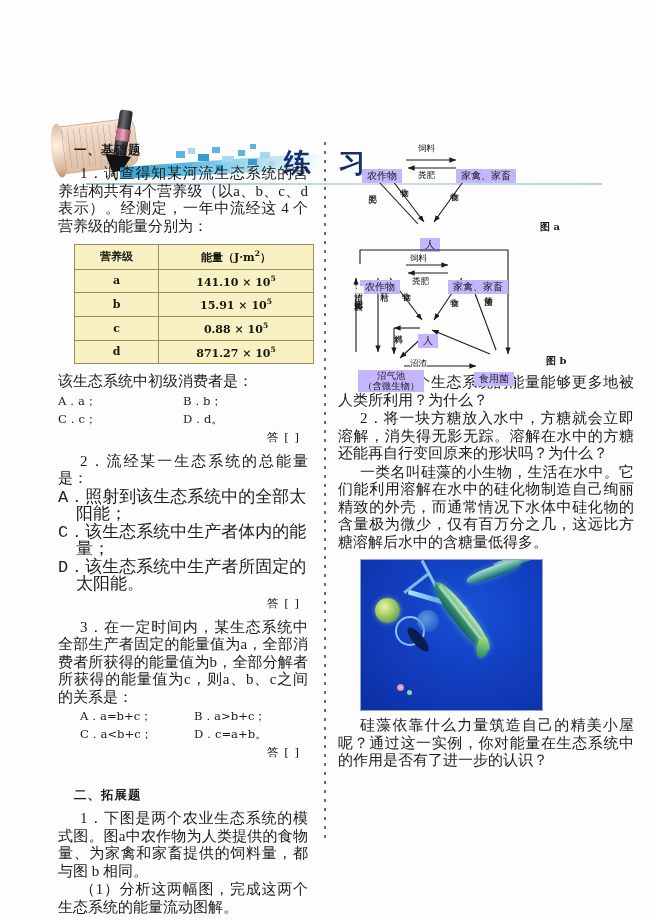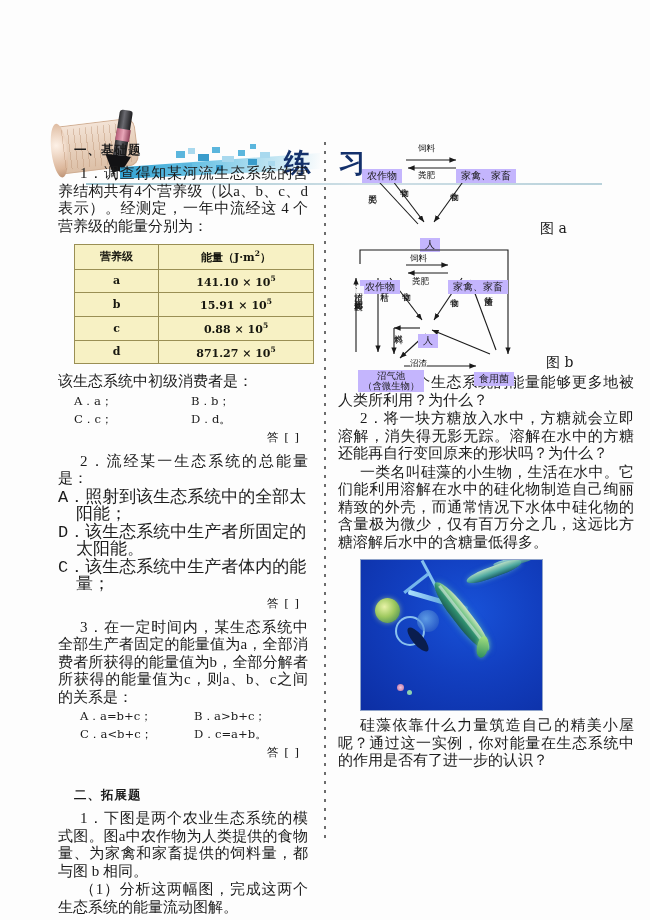--- a/index.html
+++ b/index.html
@@ -93,21 +93,21 @@
   p.body {
     font-size: 15px; line-height: 17.5px; color: #1b1b1b;
     font-family: Liberation Serif, serif;
     text-align: justify; margin-bottom: 1px;
   }
   p.indent { text-indent: 22px; }
   .opt-grid {
     display: grid; grid-template-columns: 1fr 1fr;
     font-size: 11.6px; line-height: 18px;
     font-family: "DejaVu Serif", "Liberation Serif", serif;
-    color: #1b1b1b; margin-left: 16px;
+    color: #1b1b1b; margin-left: 0;
   }
   .opt-list {
     font-size: 17px; line-height: 17.5px; color: #1b1b1b;
     font-family: Liberation Mono, monospace;
   }
   .opt-list div { padding-left: 18px; text-indent: -18px; }
   .answer {
     text-align: right; font-size: 11.6px; letter-spacing: 1px;
     font-family: "DejaVu Serif", "Liberation Serif", serif;
     color: #1b1b1b; margin: 2px 8px 8px 0;
@@ -124,21 +124,21 @@
     border: 1px solid #9a8f54; text-align: center;
     font-size: 11px; padding: 4px 2px; color: #17170f; font-weight: bold;
   }
   table.energy th { font-size: 11px; }
   table.energy td:first-child, table.energy th:first-child { width: 84px; }
   sup { font-size: 7.5px; }
 
   
   .diagram { position: relative; }
   .dg-cap {
-    position: absolute; font-size: 14px; font-weight: normal;
+    position: absolute; font-size: 10px; font-weight: bold;
     font-family: "DejaVu Serif", "Liberation Serif", serif; color: #191919; text-align: center;
   }
   .node {
     position: absolute; background: #c4b5fd;
     font-size: 10px; color: #1a1a1a; white-space: nowrap;
     font-family: "DejaVu Serif", "Liberation Serif", serif;
     padding: 1px 5px; line-height: 12px; text-align: center; margin-top: 16px;
   }
   .elbl {
     position: absolute; font-size: 8.6px; color: #141414;
@@ -297,22 +297,22 @@
       <div>A．a；</div>
       <div>B．b；</div>
       <div>C．c；</div>
       <div>D．d。</div>
     </div>
     <div class="answer">答 [      ]</div>
 
     <p class="body indent q-lead">2．流经某一生态系统的总能量是：</p>
     <div class="opt-list">
       <div>A．照射到该生态系统中的全部太阳能；</div>
+      <div>C．该生态系统中生产者体内的能量；</div>
       <div>D．该生态系统中生产者所固定的太阳能。</div>
-      <div>C．该生态系统中生产者体内的能量；</div>
     </div>
     <div class="answer">答 [      ]</div>
 
     <p class="body indent">3．在一定时间内，某生态系统中全部生产者固定的能量值为a，全部消费者所获得的能量值为b，全部分解者所获得的能量值为c，则a、b、c之间的关系是：</p>
     <div class="opt-grid" style="margin-left:22px">
       <div>A．a=b+c；</div>
       <div>B．a&gt;b+c；</div>
       <div>C．a&lt;b+c；</div>
       <div>D．c=a+b。</div>
     </div>

